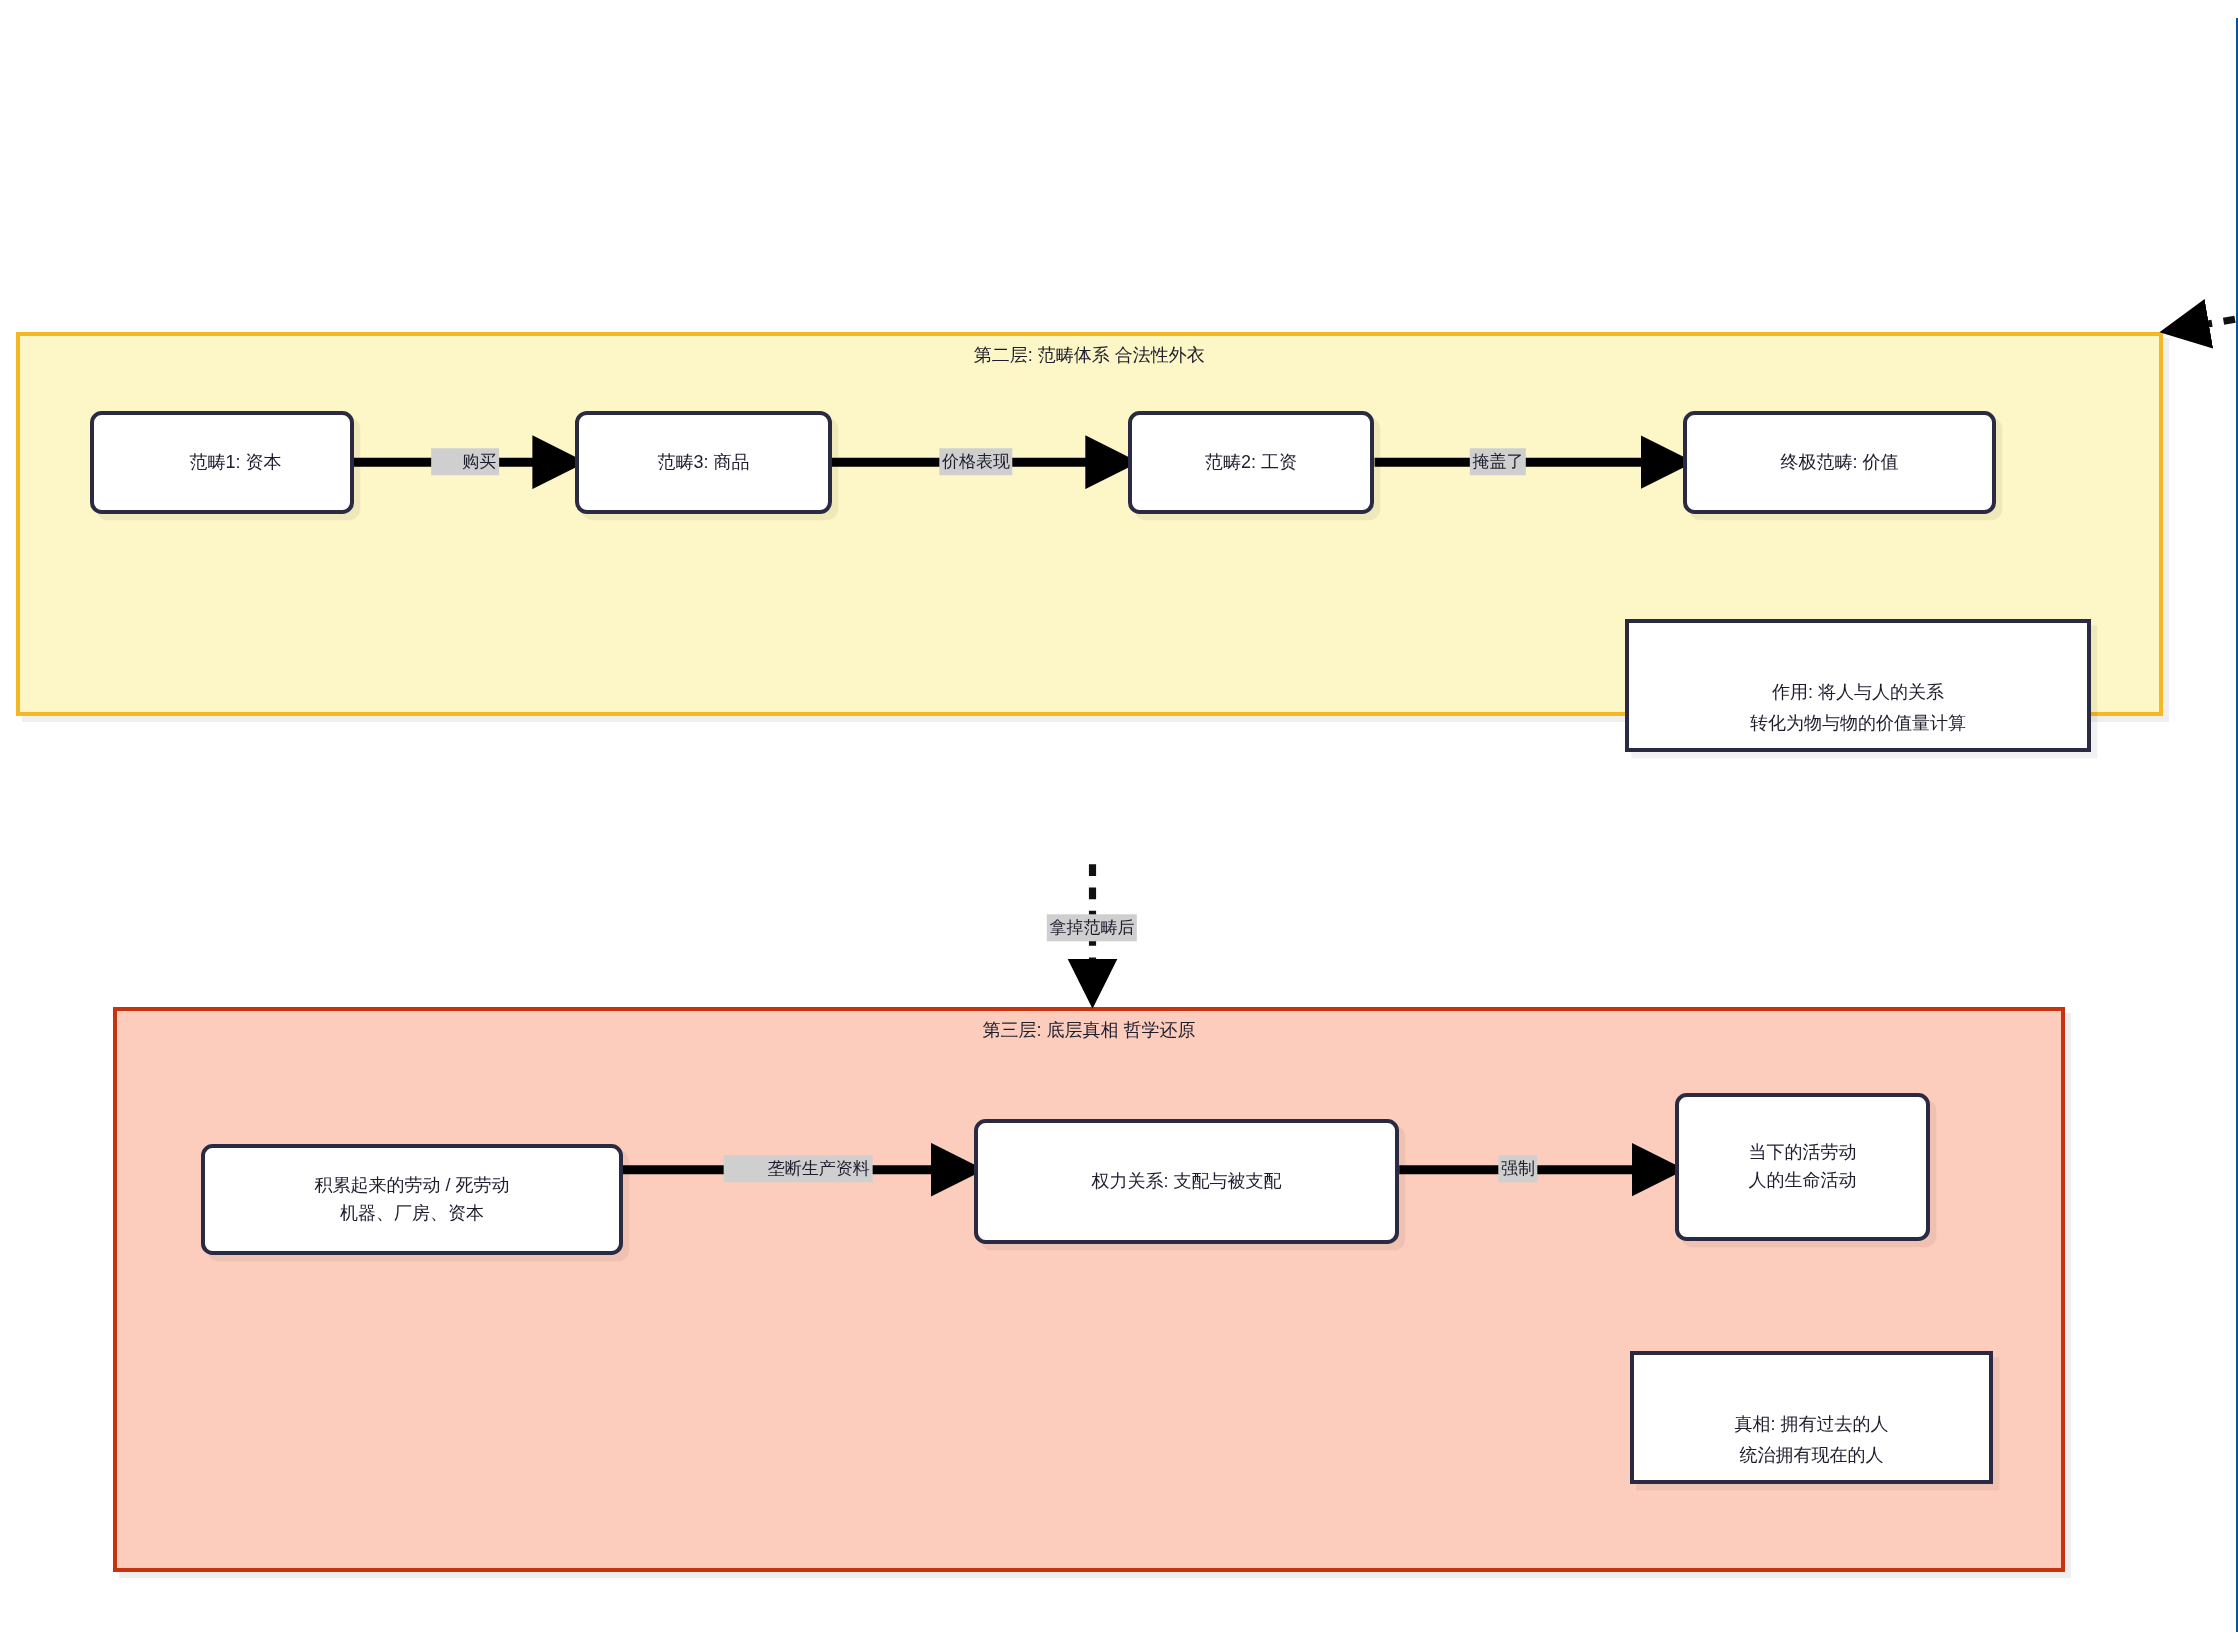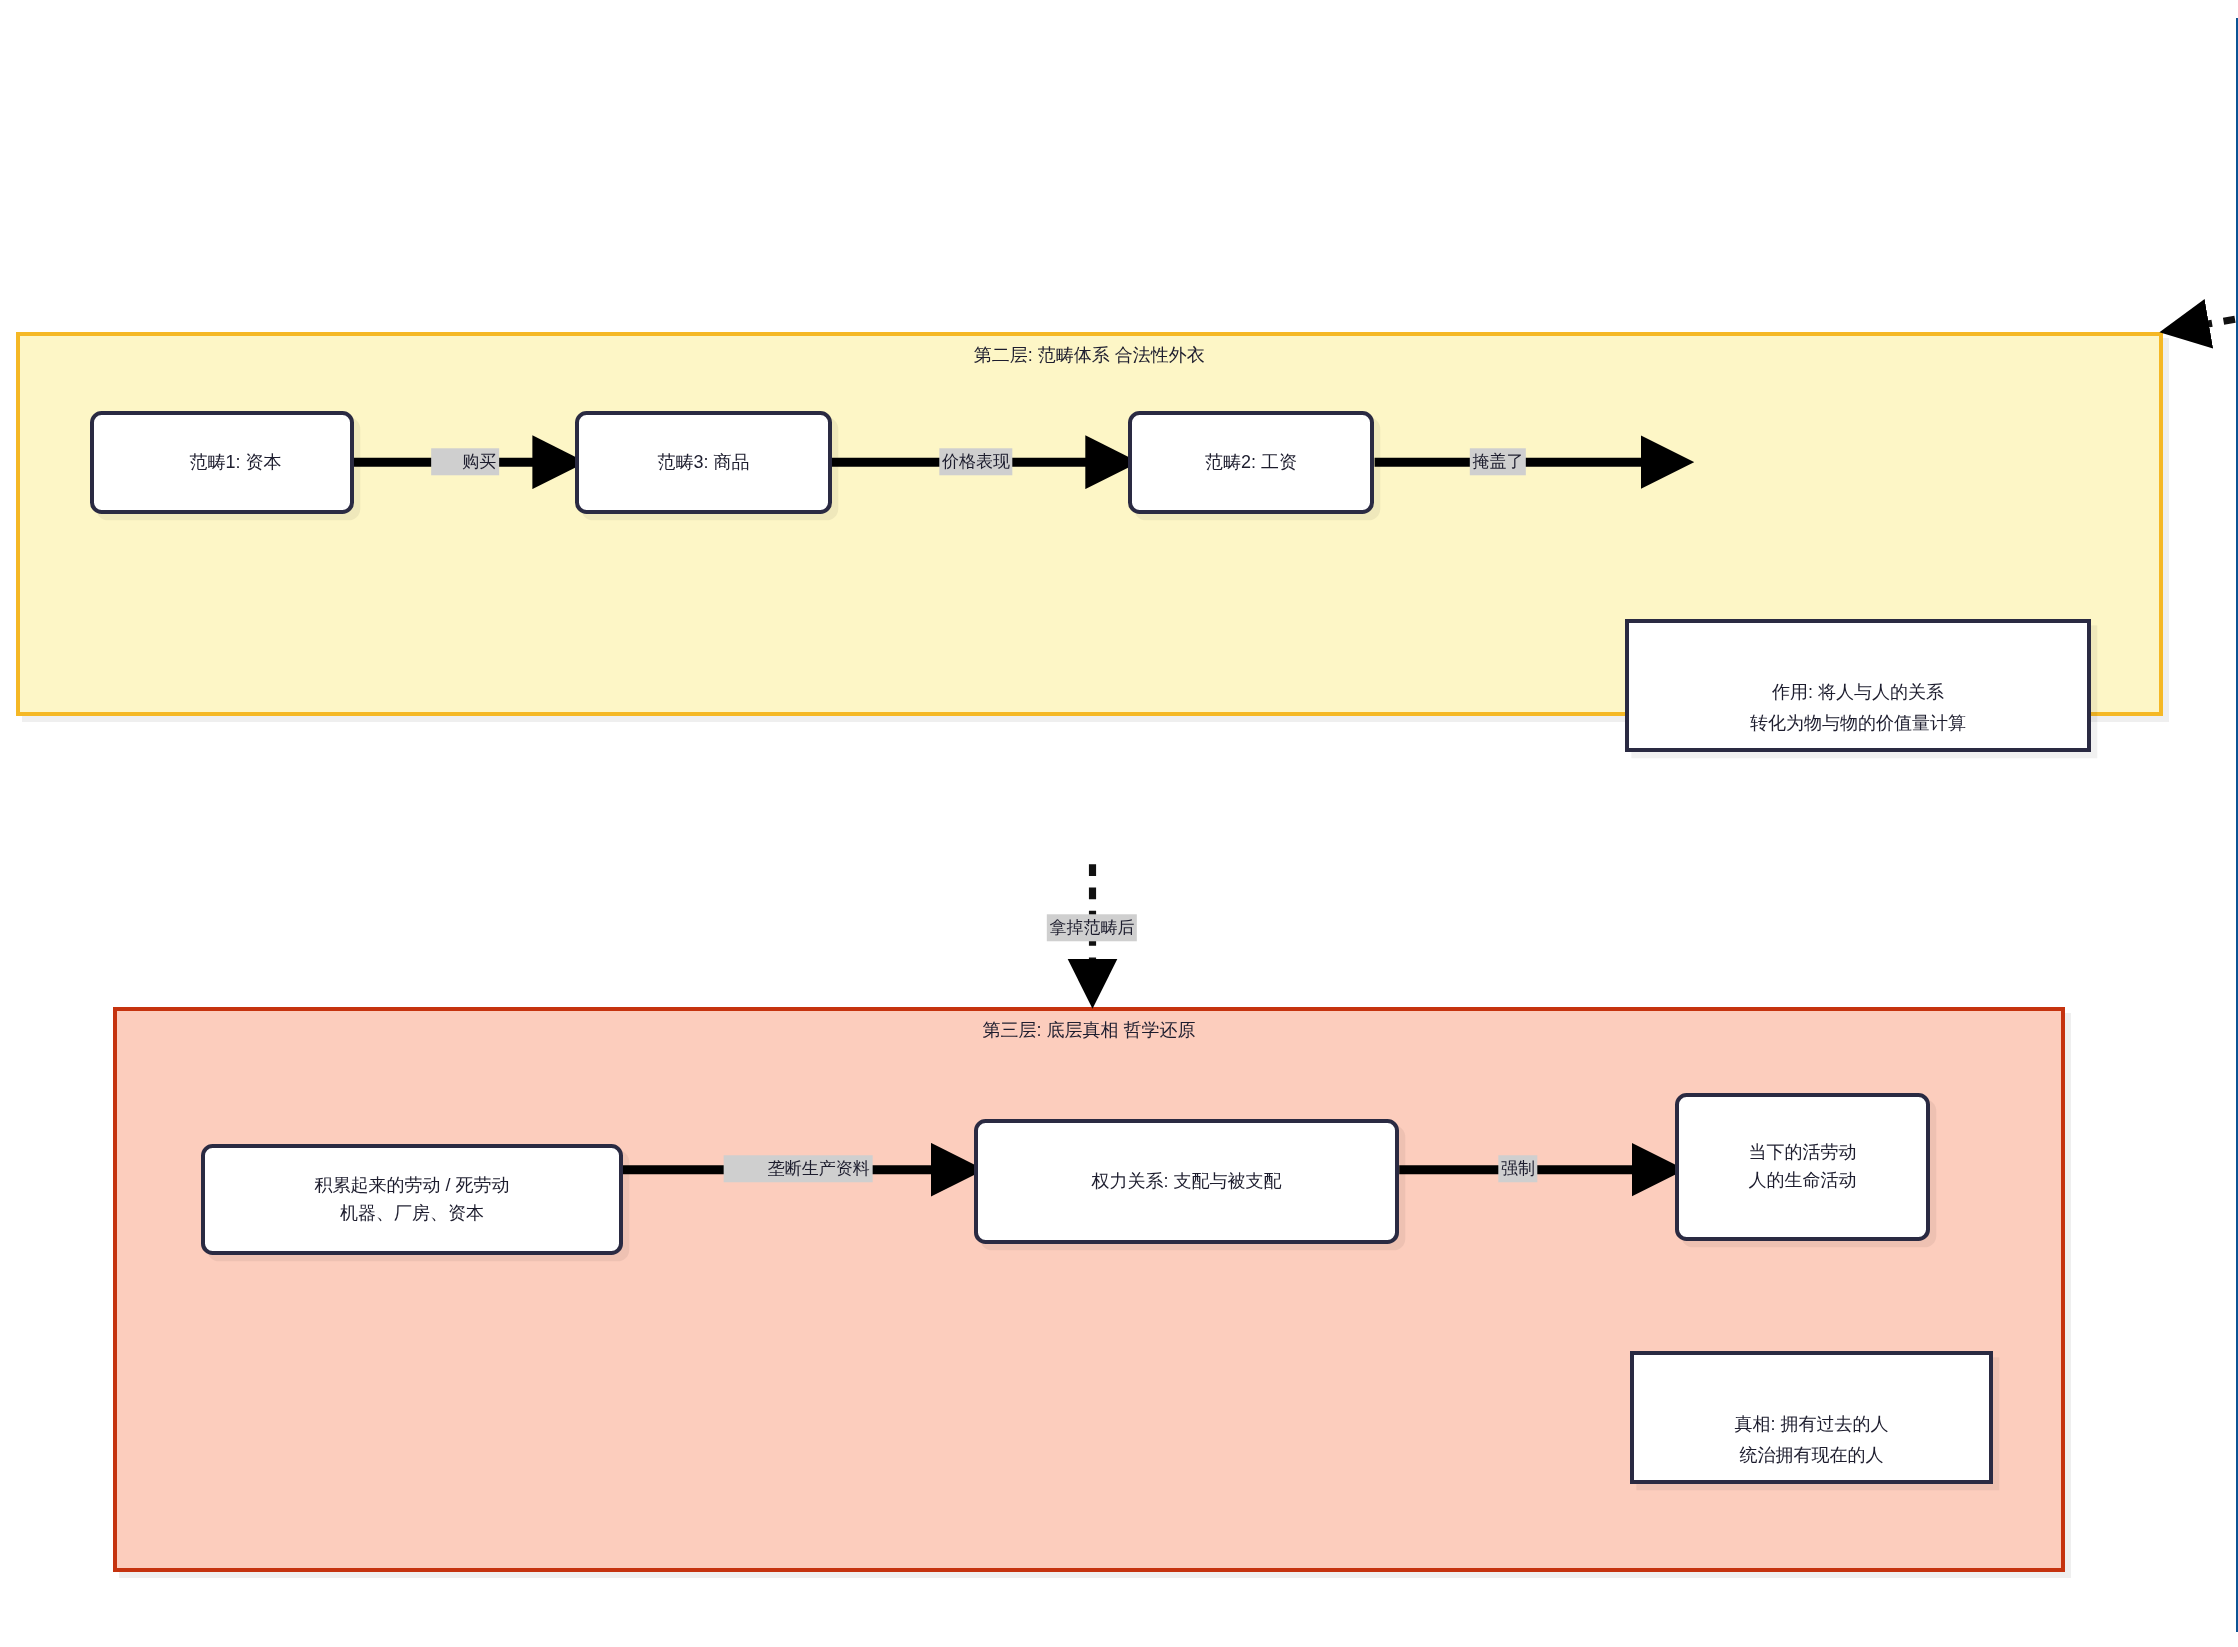--- a/index.html
+++ b/index.html
@@ -112,28 +112,31 @@
     <path d="M 2440 1930 L 2440 2230" fill="none" stroke="#111111" stroke-width="16" stroke-dasharray="26 26" marker-end="url(#arw)"></path>
 
     <path d="M 1390 2612 L 2175 2612" fill="none" stroke="#000000" stroke-width="20" marker-end="url(#arw2)"></path>
     <path d="M 3125 2612 L 3740 2612" fill="none" stroke="#000000" stroke-width="20" marker-end="url(#arw2)"></path>
   </svg>
 
   <div class="node" style="left:90px;top:411px;width:264px;height:103px;padding-left:34px;">
     <span class="nlines">范畴1: 资本</span>
   </div>
 
-  <div class="node" style="left:575px;top:411px;width:257px;height:103px;">
+  <div class="node" style="left:575px;top:411px;width:257px;height:103px;border-radius:12px;">
     <span class="nlines">范畴3: 商品</span>
   </div>
 
   <div class="node" style="left:1128px;top:411px;width:246px;height:103px;">
     <span class="nlines">范畴2: 工资</span>
   </div>
 
+  <div class="node" style="left:1683px;top:411px;width:313px;height:103px;">
+    <span class="nlines">终极范畴: 价值</span>
+  </div>
 
   <div class="note" style="left:1625px;top:619px;width:466px;height:133px;">
     <span class="nlines">作用: 将人与人的关系
 转化为物与物的价值量计算</span>
   </div>
 
   <div class="node" style="left:201px;top:1144px;width:422px;height:111px;">
     <span class="nlines">积累起来的劳动 / 死劳动
 机器、厂房、资本</span>
   </div>

